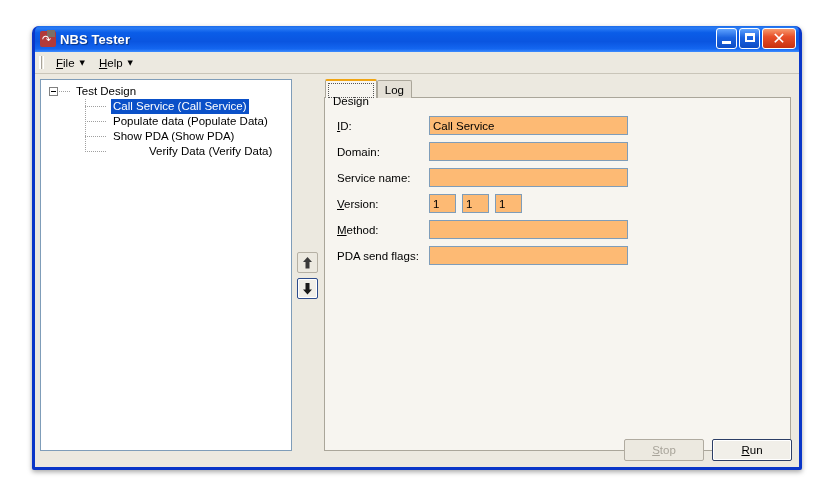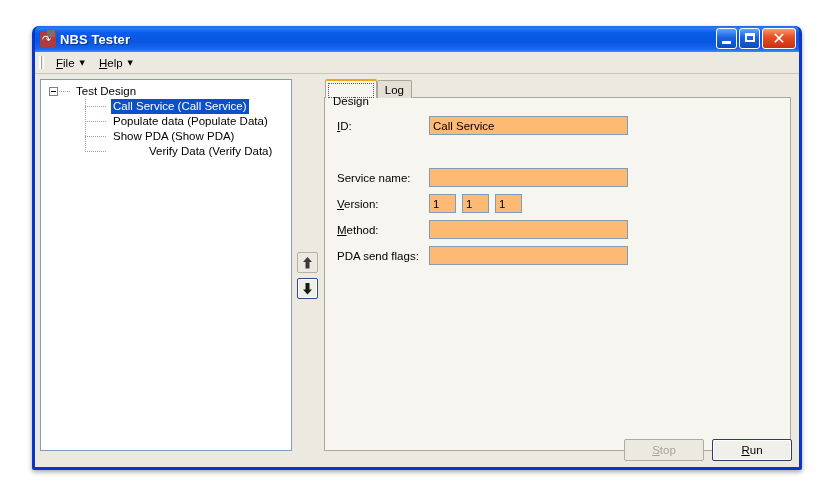--- a/index.html
+++ b/index.html
@@ -399,20 +399,24 @@
         </div>
 
         <div class="tabpanel">
 
           <div class="field-row" style="top:18px;">
             <span class="flabel">
               <span class="u">I</span>D:</span>
             <input class="finput wide" type="text" value="Call Service" style="">
           </div>
 
+          <div class="field-row" style="top:44px;">
+            <span class="flabel">Domain:</span>
+            <input class="finput wide" type="text" value="" style="">
+          </div>
 
           <div class="field-row" style="top:70px;">
             <span class="flabel">Service name:</span>
             <input class="finput wide" type="text" value="" style="">
           </div>
 
           <div class="field-row" style="top:96px;">
             <span class="flabel">
               <span class="u">V</span>ersion:</span>
             <span class="ver-group">

